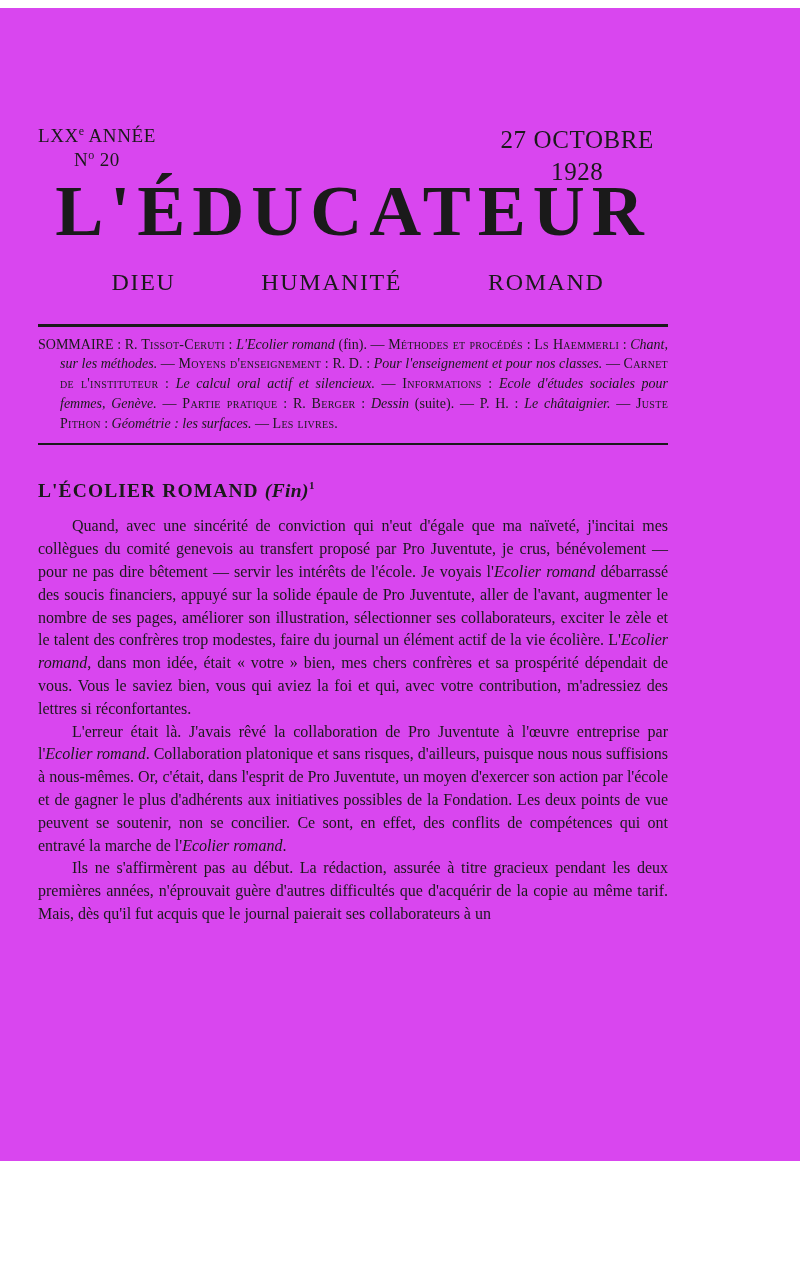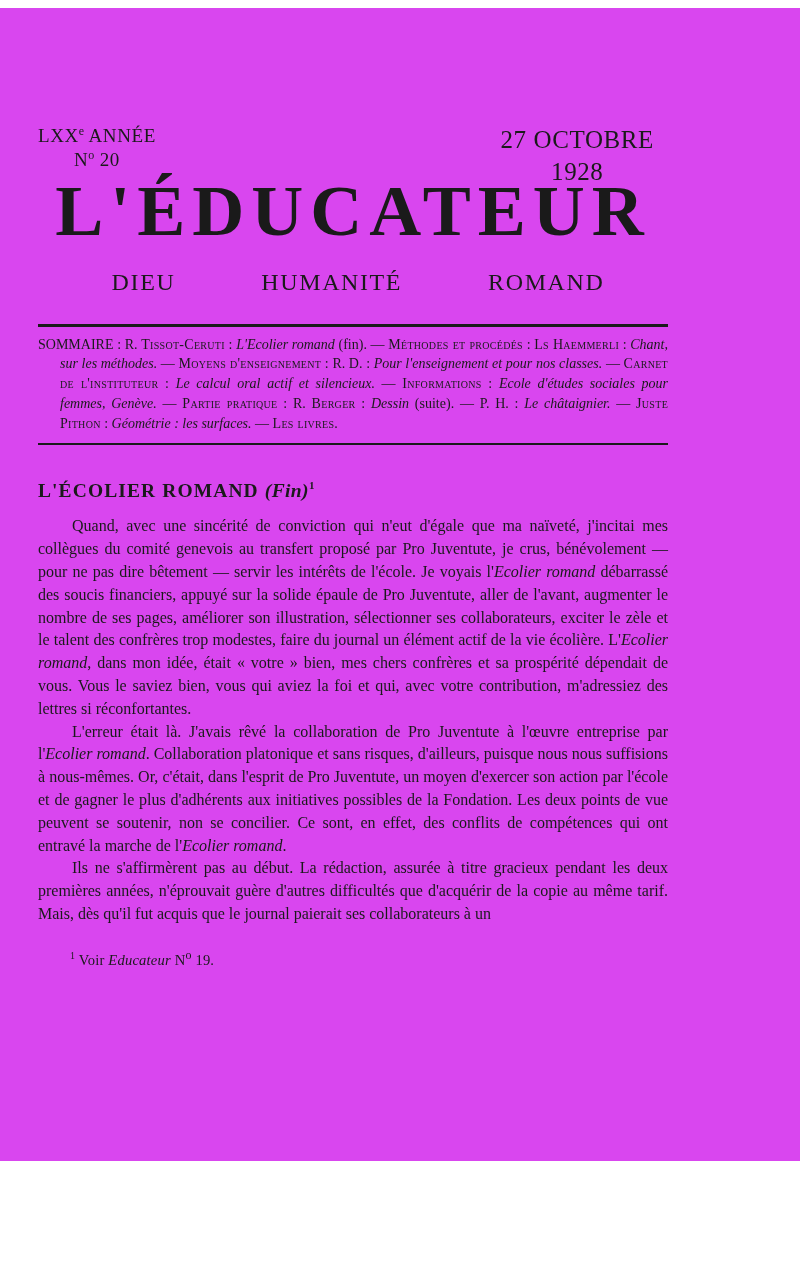--- a/index.html
+++ b/index.html
@@ -200,18 +200,15 @@
       <span>L'ÉCOLIER ROMAND</span>
       <span class="fin">(Fin)</span><sup>1</sup>
     </div>
 
     <div class="body-text">
       <p>Quand, avec une sincérité de conviction qui n'eut d'égale que ma naïveté, j'incitai mes collègues du comité genevois au transfert proposé par Pro Juventute, je crus, bénévolement — pour ne pas dire bêtement — servir les intérêts de l'école. Je voyais l'<span class="it">Ecolier romand</span> débarrassé des soucis financiers, appuyé sur la solide épaule de Pro Juventute, aller de l'avant, augmenter le nombre de ses pages, améliorer son illustration, sélectionner ses collaborateurs, exciter le zèle et le talent des confrères trop modestes, faire du journal un élément actif de la vie écolière. L'<span class="it">Ecolier romand</span>, dans mon idée, était « votre » bien, mes chers confrères et sa prospérité dépendait de vous. Vous le saviez bien, vous qui aviez la foi et qui, avec votre contribution, m'adressiez des lettres si réconfortantes.</p>
       <p>L'erreur était là. J'avais rêvé la collaboration de Pro Juventute à l'œuvre entreprise par l'<span class="it">Ecolier romand</span>. Collaboration platonique et sans risques, d'ailleurs, puisque nous nous suffisions à nous-mêmes. Or, c'était, dans l'esprit de Pro Juventute, un moyen d'exercer son action par l'école et de gagner le plus d'adhérents aux initiatives possibles de la Fondation. Les deux points de vue peuvent se sou­tenir, non se concilier. Ce sont, en effet, des conflits de compé­tences qui ont entravé la marche de l'<span class="it">Ecolier romand</span>.</p>
       <p>Ils ne s'affirmèrent pas au début. La rédaction, assurée à titre gracieux pendant les deux premières années, n'éprouvait guère d'autres difficultés que d'acquérir de la copie au même tarif. Mais, dès qu'il fut acquis que le journal paierait ses collaborateurs à un</p>
     </div>
 
-    <div class="footnote-area">
-      <div class="footnote"><sup>1</sup> <span>Voir </span><span class="it">Educateur</span> <span>N</span><span class="ord-o">o</span><span> 19.</span></div>
-    </div>
 
   </div>
 </div>
 
 </body></html>

